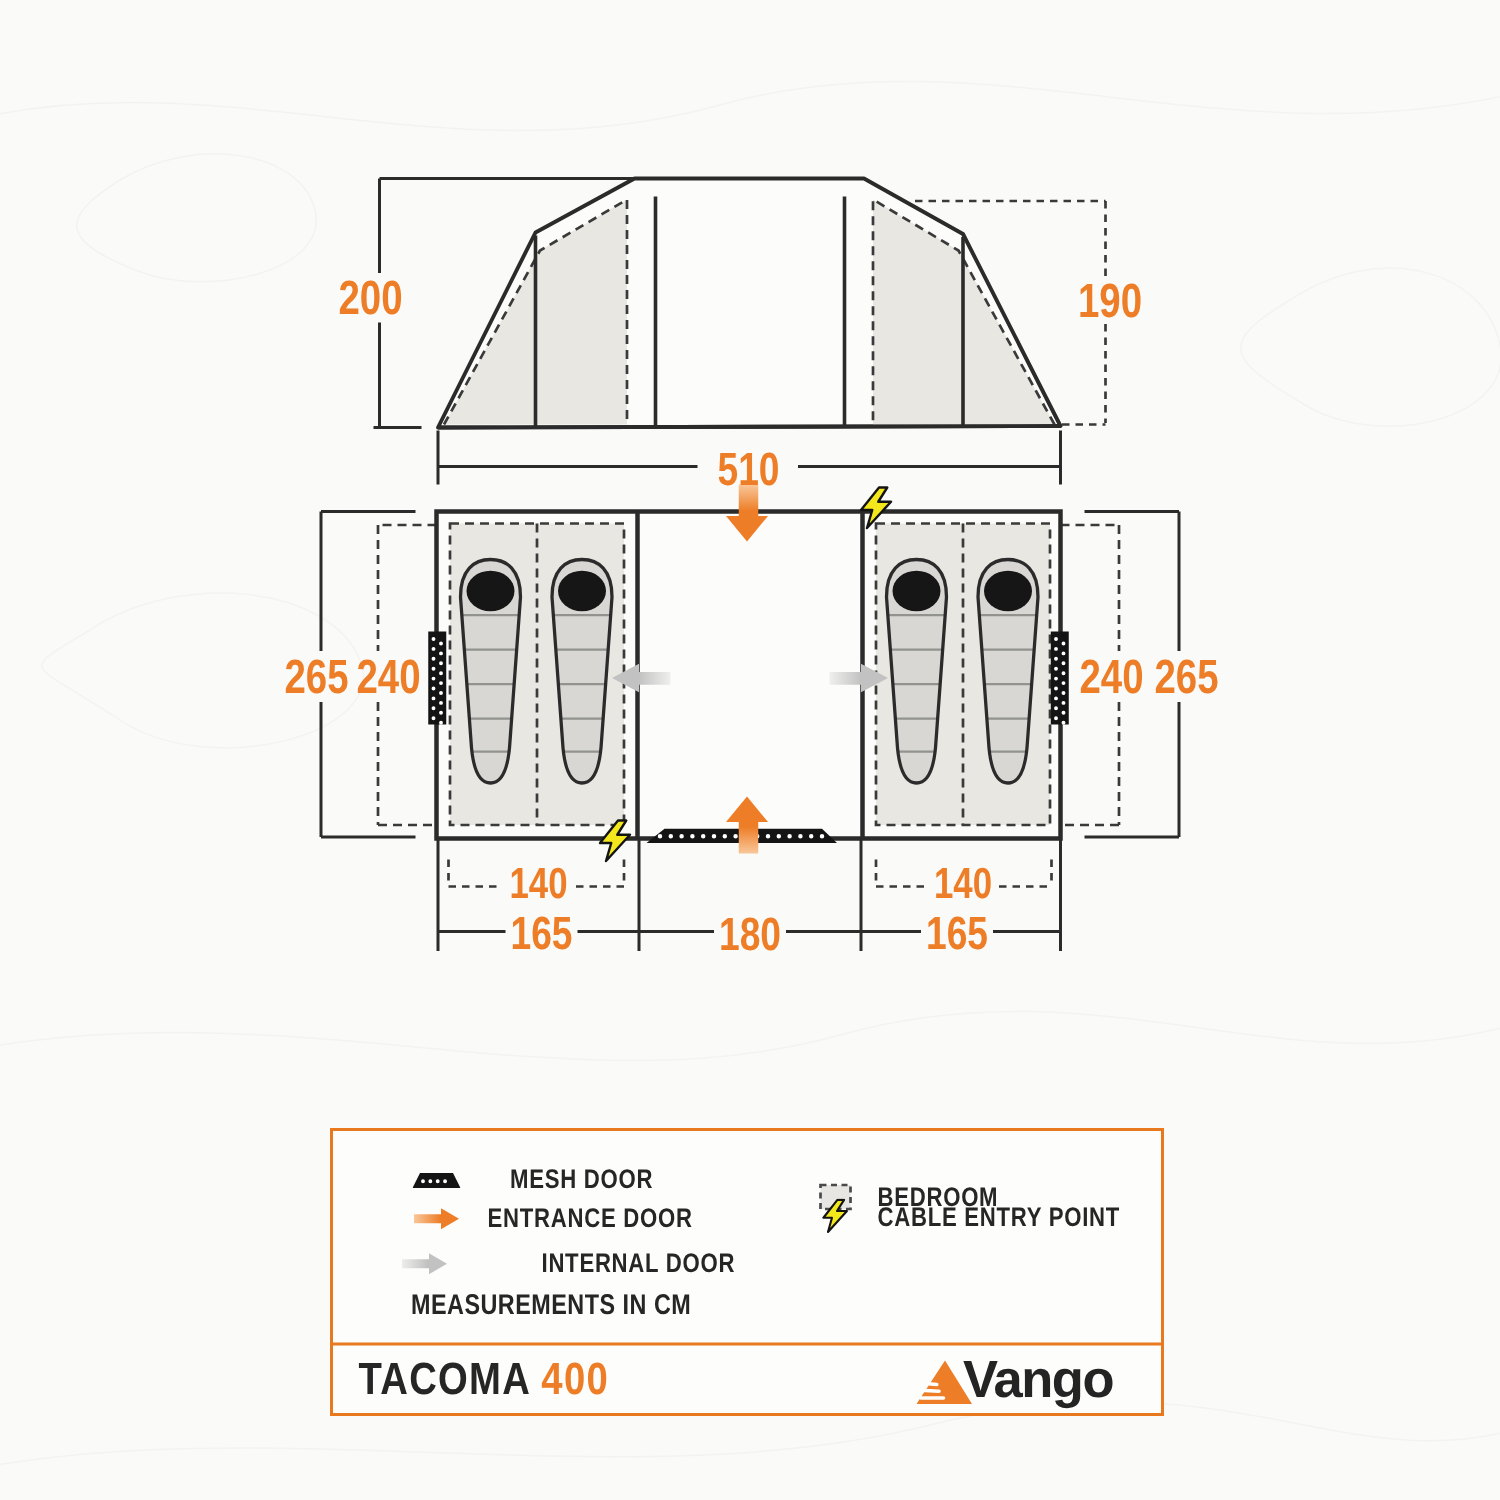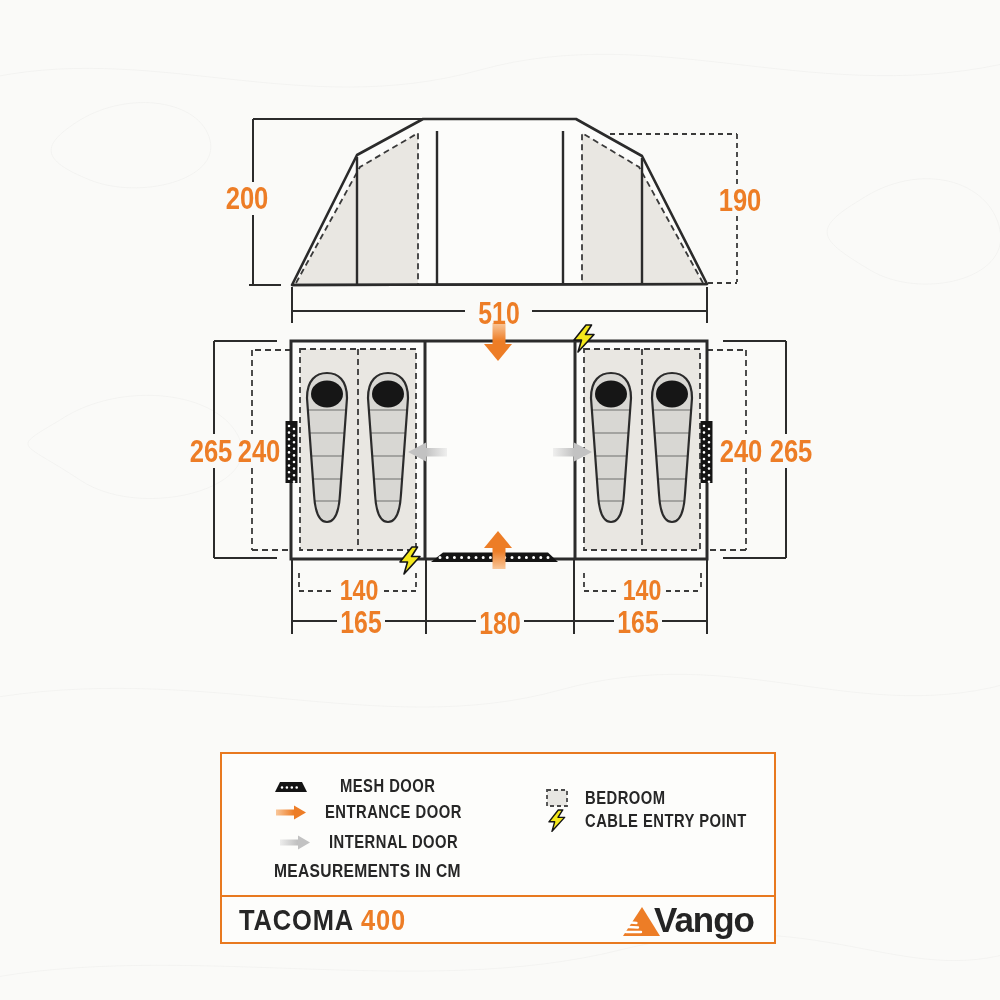--- a/index.html
+++ b/index.html
@@ -29,21 +29,21 @@
     white-space:nowrap;
   }
   .note{
     position:absolute;left:52px;top:106px;font-weight:700;color:#262626;
     font-size:19px;letter-spacing:0.4px;transform:scaleX(0.82);
     transform-origin:left center;white-space:nowrap;
   }
   .legend-footer{
     position:absolute;left:0;right:0;bottom:0;height:47px;
     border-top:2.5px solid #E8791F;display:flex;align-items:center;
-    justify-content:space-between;padding:0 20px 0 17px;box-sizing:border-box;
+    justify-content:space-between;padding:0 32px 0 17px;box-sizing:border-box;
   }
   .model-title{font-weight:700;font-size:30px;letter-spacing:1px;
     transform:scaleX(0.85);transform-origin:left center;white-space:nowrap;}
   .model-name{color:#262626;} .model-number{color:#ED7D26;margin-left:8px;}
   .vango-logo{display:flex;align-items:flex-end;}
   .vango-text{
     font-weight:700;font-size:35px;color:#242424;
     letter-spacing:-1px;line-height:1;margin-left:-7px;white-space:nowrap;
   }
 </style>
@@ -278,42 +278,42 @@
   <div class="lrow" style="left:52px;top:46px;">
     <span class="licon">
       <svg width="30" height="15" viewBox="0 0 30 15">
         <rect x="0" y="4.5" width="18" height="6" fill="url(#gradLegOr)"></rect>
         <polygon points="18,0.5 18,14.5 30,7.5" fill="#ED7D26"></polygon>
       </svg>
     </span>
     <span class="leg" style="margin-left:17px;">ENTRANCE DOOR</span>
   </div>
 
-  <div class="lrow" style="left:56px;top:76px;">
+  <div class="lrow" style="left:44px;top:76px;gap:44px;">
     <span class="licon">
       <svg width="30" height="15" viewBox="0 0 30 15">
         <rect x="0" y="4.5" width="18" height="6" fill="url(#gradLegGr)"></rect>
         <polygon points="18,0.5 18,14.5 30,7.5" fill="#C2C2C2"></polygon>
       </svg>
     </span>
     <span class="leg" style="margin-left:17px;">INTERNAL DOOR</span>
   </div>
 
   <div class="note">MEASUREMENTS IN CM</div>
 
   <div class="lrow" style="left:322px;top:17px;margin-top:15px;">
     <span class="licon" style="width:26px;">
       <svg width="24" height="20" viewBox="0 0 24 20">
         <rect x="2" y="2" width="20" height="16" fill="#E7E6E2" stroke="#4A4A4A" stroke-width="1.8" stroke-dasharray="4 3"></rect>
       </svg>
     </span>
     <span class="leg" style="margin-left:15px;">BEDROOM</span>
   </div>
 
-  <div class="lrow" style="left:322px;top:55px;">
+  <div class="lrow" style="left:322px;top:45px;">
     <span class="licon" style="width:26px;">
       <svg width="19" height="25" viewBox="0 0 19 25">
         <path d="M10.8,1 L1,13.5 L7,13.5 L4.2,23.5 L17.5,8.8 L10.5,8.8 L15.5,1 Z" fill="#F4E81C" stroke="#141414" stroke-width="1.5" stroke-linejoin="round" transform="scale(0.95)"></path>
       </svg>
     </span>
     <span class="leg" style="margin-left:15px;">CABLE ENTRY POINT</span>
   </div>
 
   <div class="legend-footer">
     <div class="model-title">

